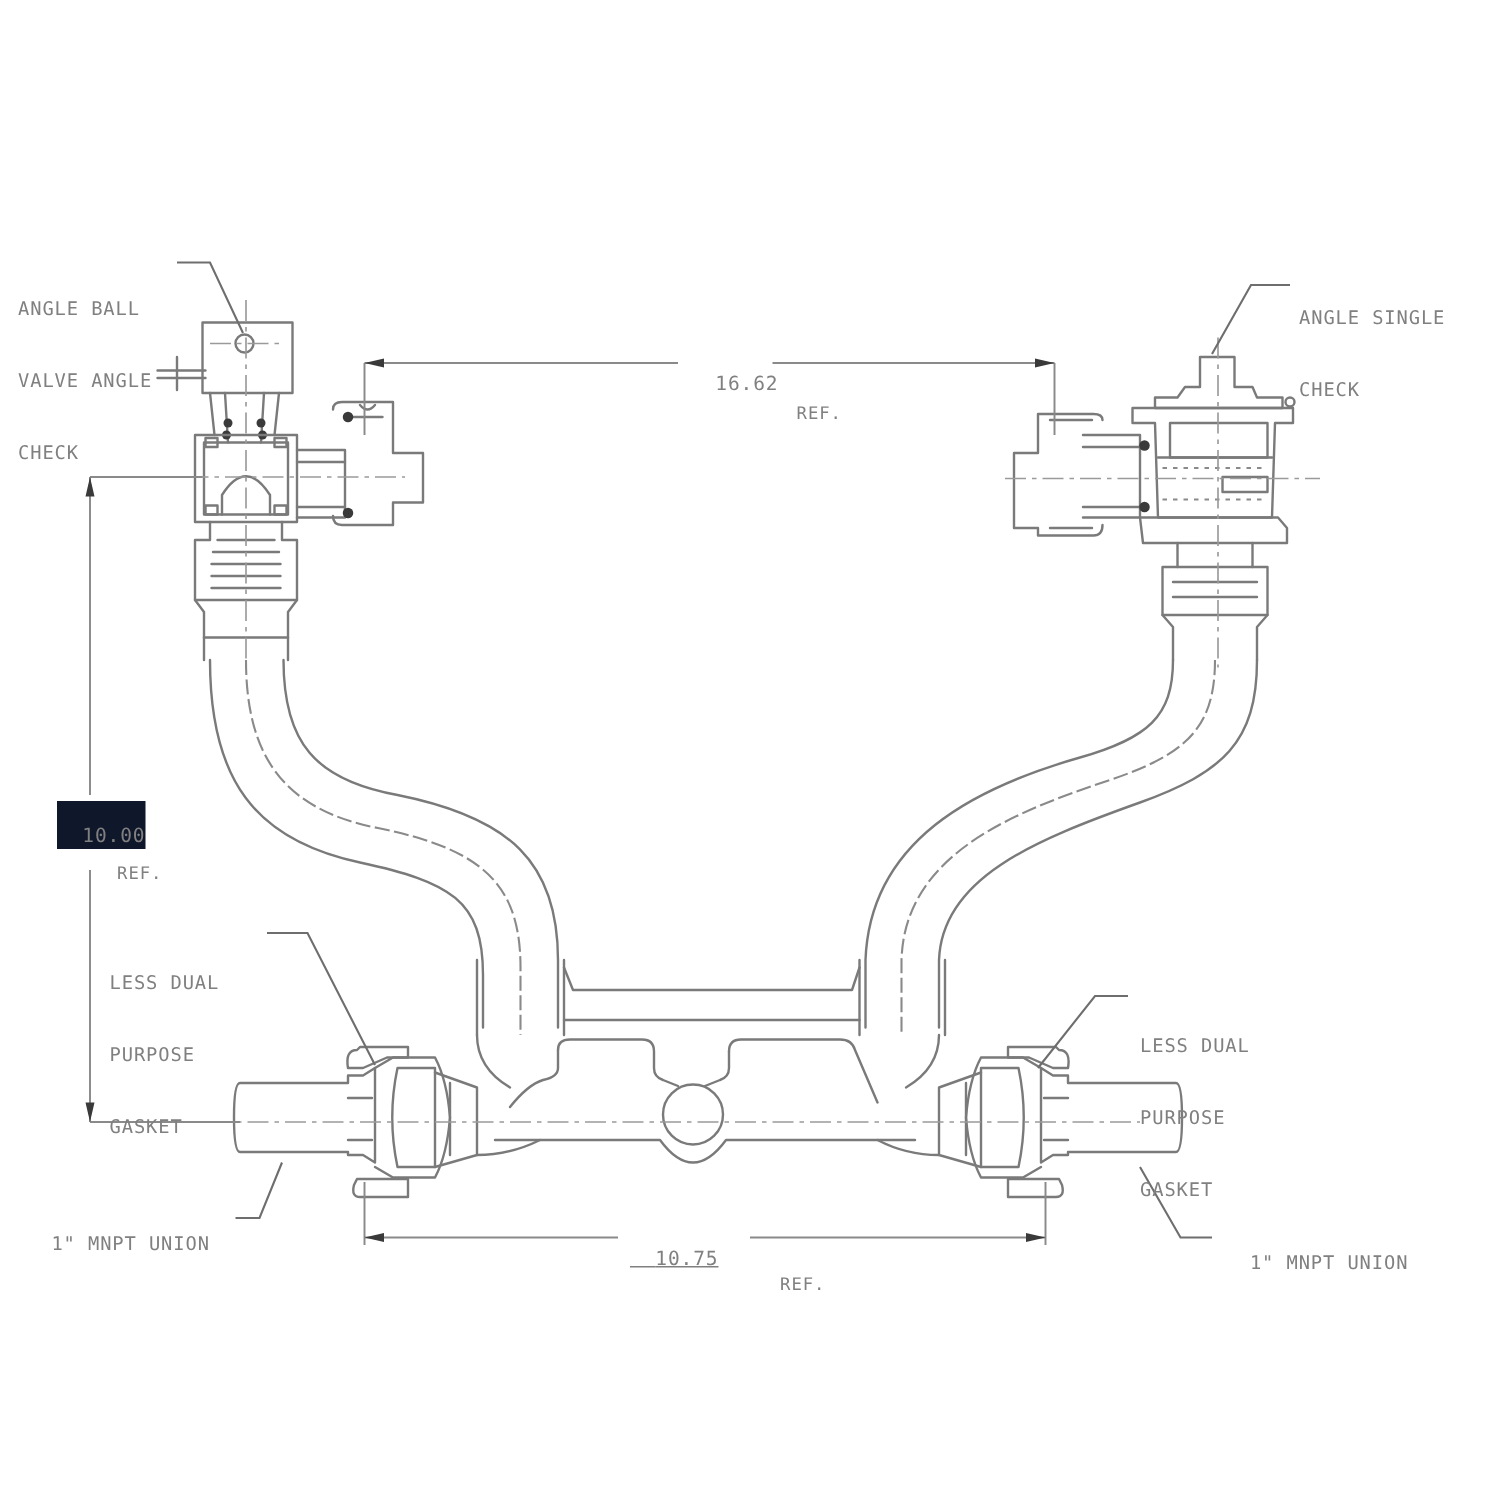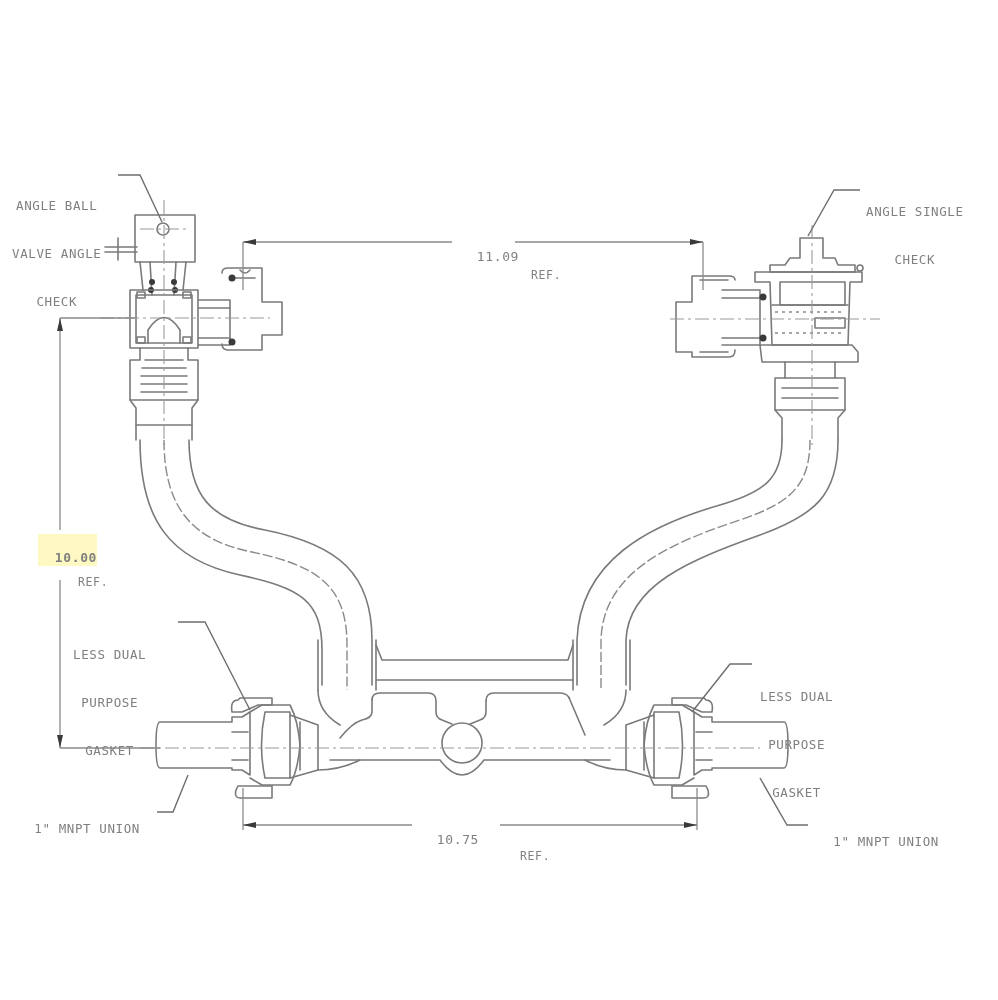--- a/index.html
+++ b/index.html
@@ -4,21 +4,21 @@
   <style>
     html, body { margin: 0; padding: 0; background: #ffffff; }
     body { width: 998px; height: 1000px; overflow: hidden; position: relative; }
     #drawing { position: absolute; left: 0; top: 0; width: 998px; height: 1000px; }
     .ln { fill: none; stroke: #7a7a7a; stroke-width: 1.6; stroke-linejoin: round; stroke-linecap: round; }
     .lnd { fill: none; stroke: #8a8a8a; stroke-width: 1.4; }
     .cl { fill: none; stroke: #9a9a9a; stroke-width: 1.1; stroke-dasharray: 14 4 3 4; }
     .dim { fill: none; stroke: #8a8a8a; stroke-width: 1.3; }
     .lead { fill: none; stroke: #6e6e6e; stroke-width: 1.4; }
     .blk { fill: #3a3a3a; stroke: none; }
-    .label { position: absolute; font-family: "DejaVu Sans Mono", "Liberation Mono", monospace; color: #808080; font-size: 12.5px; line-height: 16px; white-space: pre; letter-spacing: 0.6px; text-align: center; }
+    .label { position: absolute; font-family: "DejaVu Sans Mono", "Liberation Mono", monospace; color: #808080; font-size: 12.5px; line-height: 16px; white-space: pre; letter-spacing: 0.6px; }
   </style>
 </head>
 <body>
 
 <svg id="drawing" viewBox="0 0 998 1000" xmlns="http://www.w3.org/2000/svg">
 
   <g>
 
     <path class="ln" d="M135 215 H195 V262 H135 Z"></path>
     <circle class="ln" cx="163" cy="229" r="6"></circle>
@@ -200,31 +200,31 @@
 
 <div class="label" style="left:18px; top:805px;">
   <span>1" MNPT UNION</span>
 </div>
 
 <div class="label" style="left:817px; top:818px;">
   <span>1" MNPT UNION</span>
 </div>
 
 <div class="label" style="left:460px; top:233px; font-size:13px;">
-  <span>11.09</span>
+  <span>16.62</span>
 </div>
 <div class="label" style="left:516px; top:251px; font-size:11.5px;">
   <span>REF.</span>
 </div>
 
-<div class="label" style="left:38px; top:534px; font-size:13px; background:#fef9c3;font-weight:bold;">
+<div class="label" style="left:38px; top:534px; font-size:13px; background:#0f172a;">
   <span>10.00</span>
 </div>
 <div class="label" style="left:63px; top:558px; font-size:11.5px;">
   <span>REF.</span>
 </div>
 
-<div class="label" style="left:420px; top:816px; font-size:13px;">
+<div class="label" style="left:420px; top:816px; font-size:13px;text-decoration:underline;">
   <span>10.75</span>
 </div>
 <div class="label" style="left:505px; top:832px; font-size:11.5px;">
   <span>REF.</span>
 </div>
 
 </body></html>

